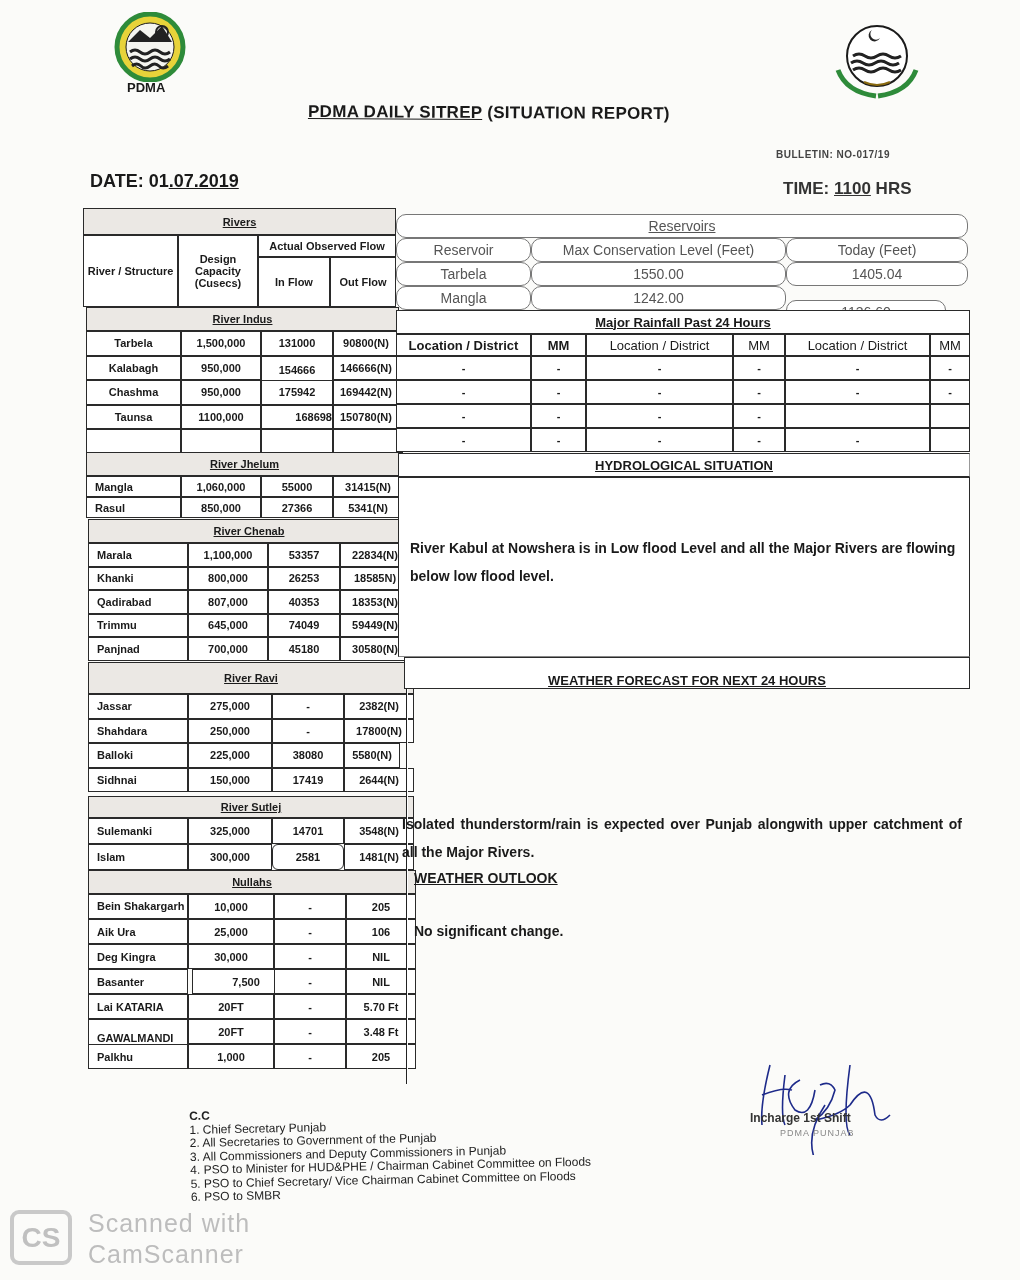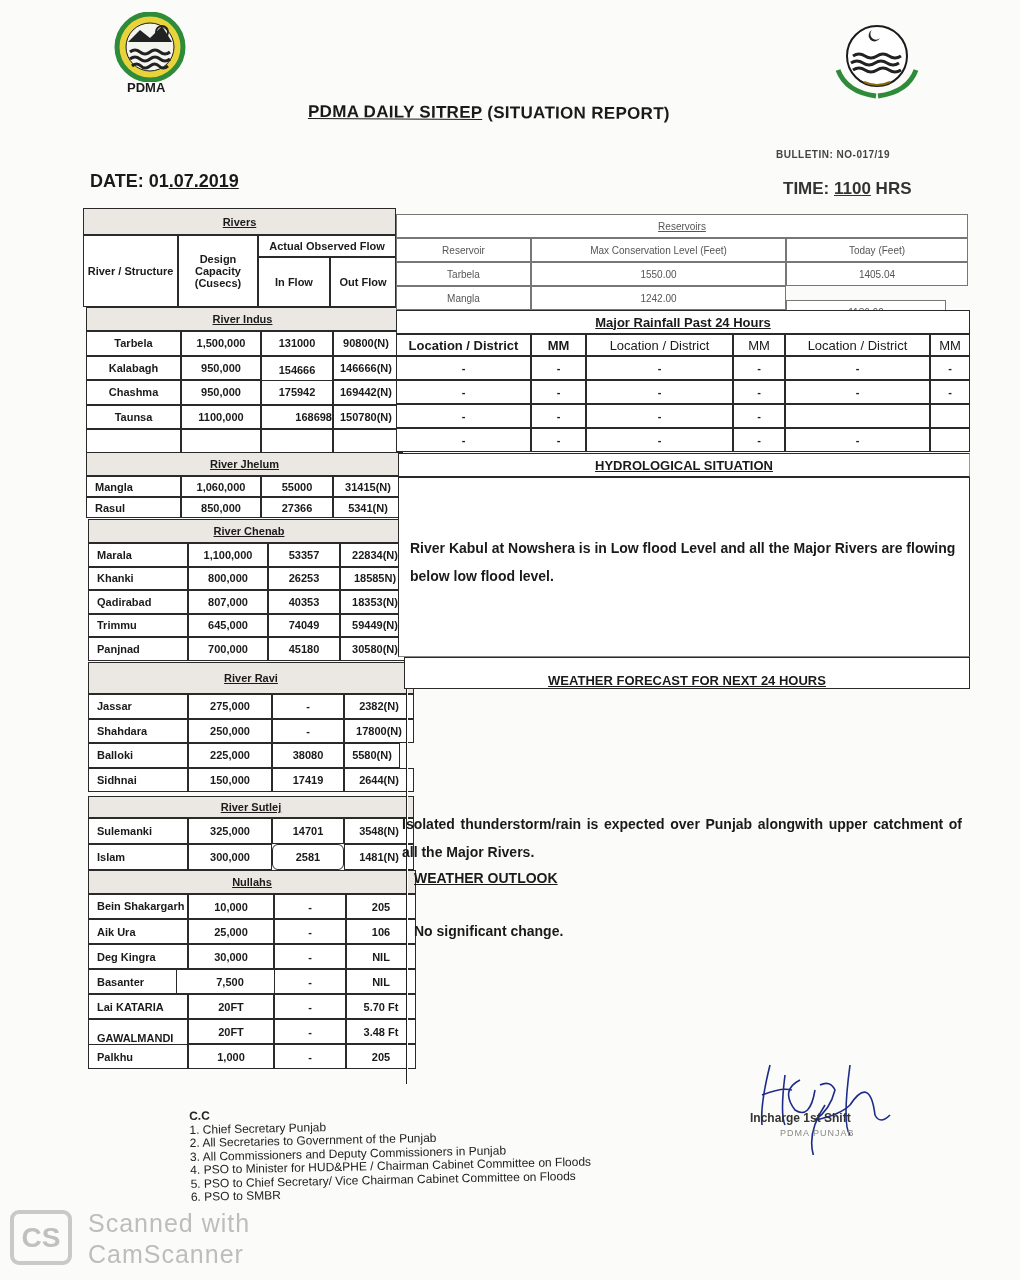--- a/index.html
+++ b/index.html
@@ -24,21 +24,21 @@
   .time .u { text-decoration: underline; }
 
   
   .cell {
     position: absolute; box-sizing: border-box;
     border: 1px solid #2a2a2a; display: flex; align-items: center; justify-content: center;
     font-size: 11px; font-weight: bold; text-align: center; background: #fff;
   }
   .cell.l { justify-content: flex-start; padding-left: 8px; }
   .cell.shade { background: #ebe8e4; }
-  .cell.light { font-weight: normal; color: #555; font-size: 10px; border-color: #777; }
+  .cell.light { font-weight: normal; color: #555; font-size: 14px; border-color: #777; border-radius: 10px; }
   .cell .ul { text-decoration: underline; }
   .hdr { font-size: 11px; }
   .big { font-size: 13px; }
 
   .para {
     position: absolute; font-size: 14px; font-weight: bold; color: #1a1a1a; line-height: 28px;
   }
   .cc { left: 189px; top: 1110px; font-size: 12px; line-height: 13.5px; color: #222; transform: rotate(-1.2deg); transform-origin: left top; }
   .cc .cc-title { font-weight: bold; }
   .sig { left: 740px; top: 1045px; width: 180px; height: 110px; }
@@ -376,21 +376,21 @@
     </div>
     <div class="cell " style="left: 274px; top: 944px; width: 72px; height: 25px;">
       <span>-</span>
     </div>
     <div class="cell " style="left: 346px; top: 944px; width: 70px; height: 25px;">
       <span>NIL</span>
     </div>
     <div class="cell l" style="left: 88px; top: 969px; width: 100px; height: 25px;">
       <span>Basanter</span>
     </div>
-    <div class="cell " style="left: 176px; top: 969px; width: 108px; height: 25px;">
+    <div class="cell " style="left: 192px; top: 969px; width: 108px; height: 25px;">
       <span>7,500</span>
     </div>
     <div class="cell " style="left: 274px; top: 969px; width: 72px; height: 25px;">
       <span>-</span>
     </div>
     <div class="cell " style="left: 346px; top: 969px; width: 70px; height: 25px;">
       <span>NIL</span>
     </div>
     <div class="cell l" style="left: 88px; top: 994px; width: 100px; height: 25px;">
       <span>Lai KATARIA</span>

